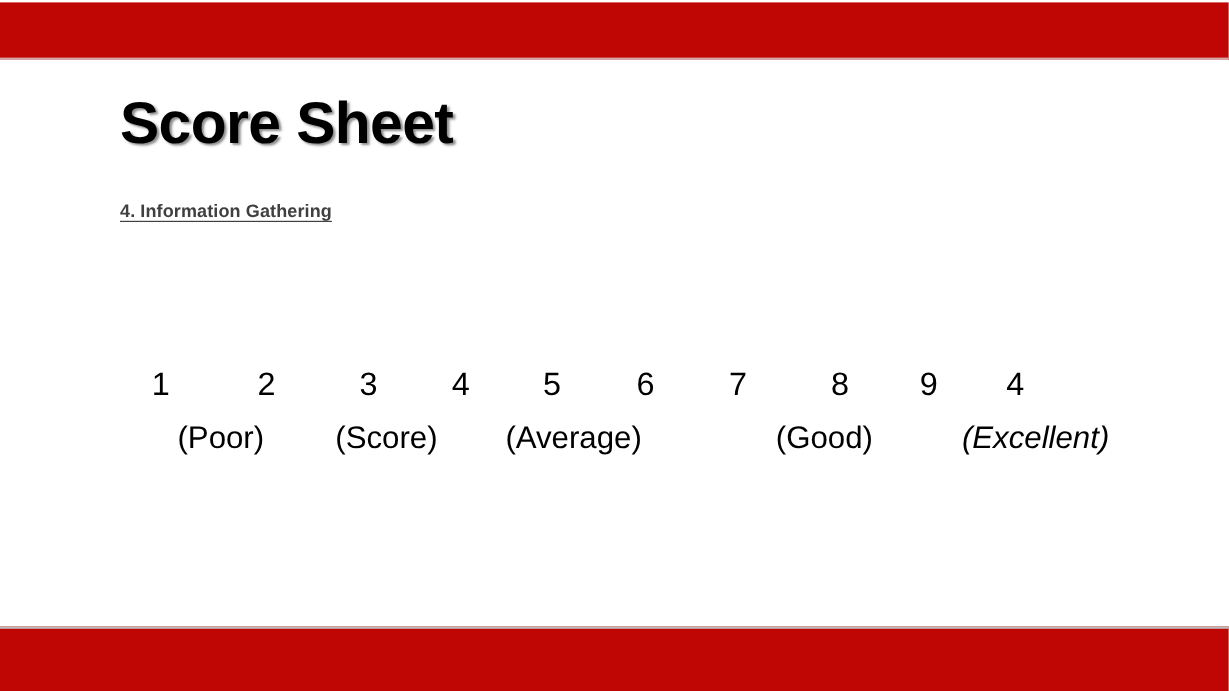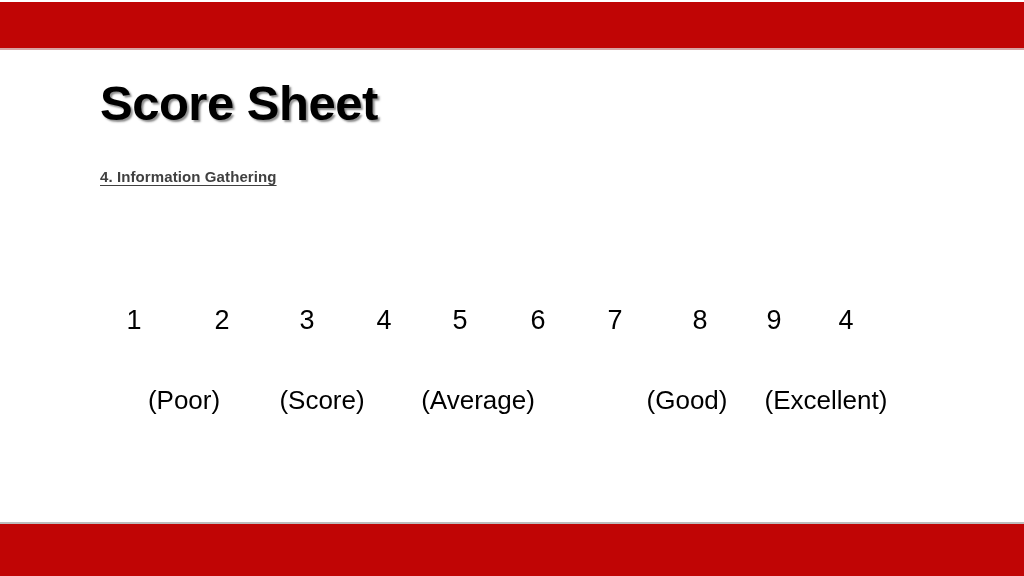--- a/index.html
+++ b/index.html
@@ -108,21 +108,20 @@
     margin-top: 6px;
   }
   .scale-labels .lab {
     position: absolute;
     top: 0;
     font-size: 26px;
     color: #000000;
     text-align: center;
     transform: translateX(-50%);
     white-space: nowrap;
-    margin-top: 36px;
   }
 </style>
 </head>
 <body>
 
 <div class="slide">
 
   <div class="bar bar-top"></div>
 
   <div class="title">Score Sheet</div>
@@ -142,19 +141,19 @@
       <span class="num" style="left:588px;">8</span>
       <span class="num" style="left:662px;">9</span>
       <span class="num" style="left:734px;">4</span>
     </div>
 
     <div class="scale-labels">
       <span class="lab" style="left:72px;">(Poor)</span>
       <span class="lab" style="left:210px;">(Score)</span>
       <span class="lab" style="left:366px;">(Average)</span>
       <span class="lab" style="left:575px;">(Good)</span>
-      <span class="lab" style="left:714px;">(Excellent)</span>
+      <span class="lab" style="left:751px;font-style:italic;">(Excellent)</span>
     </div>
   </div>
 
   <div class="bar bar-bottom"></div>
 
 </div>
 
 </body></html>

